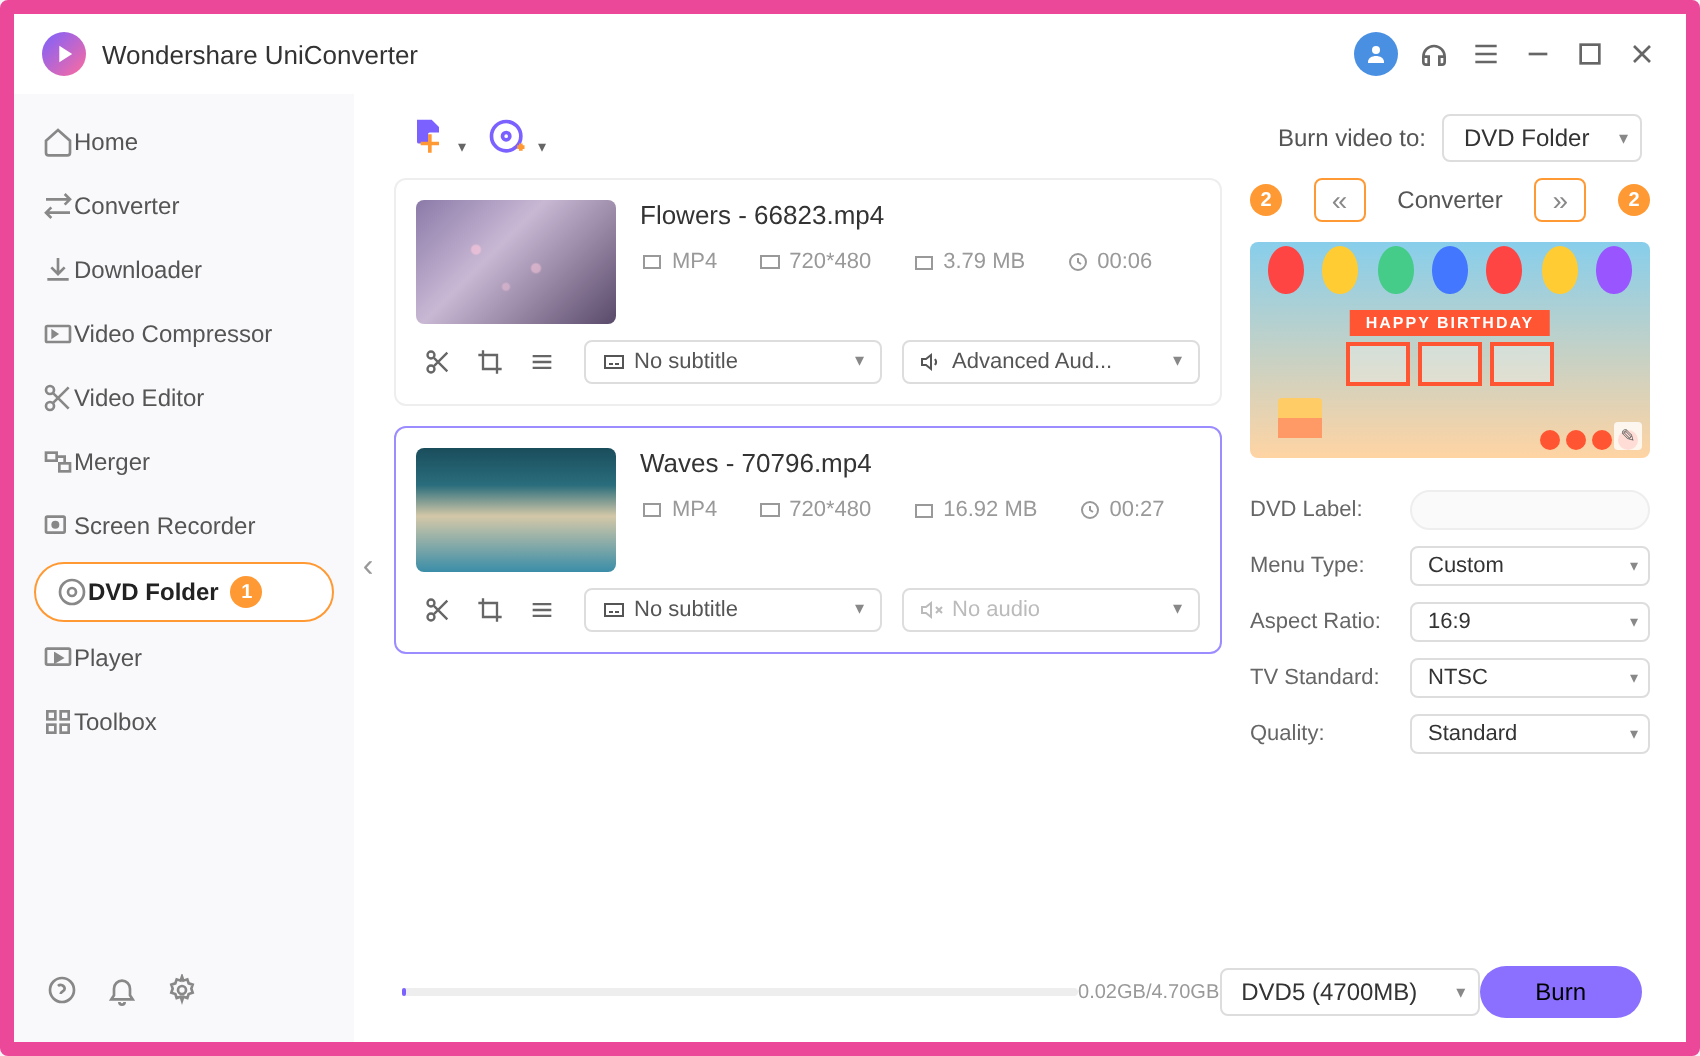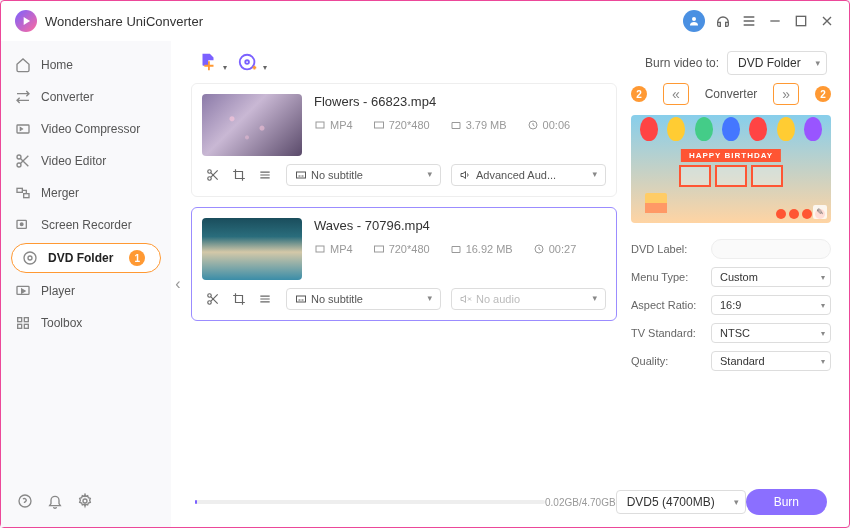--- a/index.html
+++ b/index.html
@@ -1,27 +1,27 @@
 <!DOCTYPE html>
 <html><head>
 <meta charset="utf-8">
 <style>
 * { box-sizing: border-box; margin: 0; padding: 0; font-family: -apple-system, BlinkMacSystemFont, "Segoe UI", Arial, sans-serif; }
 body { background: #f5f5f7; width: 850px; height: 528px; overflow: hidden; }
-.app { display: flex; flex-direction: column; height: 100%; background: #fff; border: 1px solid #ec4899; border-radius: 4px; }
+.app { display: flex; flex-direction: column; height: 100%; background: #fff; border: 7px solid #ec4899; border-radius: 4px; }
 .titlebar { display: flex; align-items: center; padding: 8px 14px; height: 40px; }
 .logo { width: 22px; height: 22px; border-radius: 50%; background: linear-gradient(135deg, #7b61ff, #ff6b9d); margin-right: 8px; display: flex; align-items: center; justify-content: center; }
 .logo svg { width: 14px; height: 14px; }
 .app-title { font-size: 13px; font-weight: 500; color: #333; }
 .titlebar-right { margin-left: auto; display: flex; align-items: center; gap: 10px; }
 .titlebar-right .ticon { width: 16px; height: 16px; display: flex; align-items: center; justify-content: center; color: #666; cursor: pointer; }
 .avatar-icon { width: 22px; height: 22px; border-radius: 50%; background: #4a90e2; display: flex; align-items: center; justify-content: center; color: #fff; }
 .main { display: flex; flex: 1; overflow: hidden; }
 .sidebar { width: 170px; background: #f9f9fb; padding: 8px 0; display: flex; flex-direction: column; }
-.sidebar-item { display: flex; align-items: center; padding: 8px 14px; font-size: 12px; color: #555; cursor: pointer; gap: 10px; }
+.sidebar-item { display: flex; align-items: center; padding: 8px 14px; font-size: 12px; color: #555; cursor: pointer; }
 .sidebar-item .sicon { width: 16px; height: 16px; color: #888; flex-shrink: 0; }
 .sidebar-item.active { background: #fff; border: 1.5px solid #ff9933; border-radius: 18px; margin: 2px 10px; padding: 6px 10px; font-weight: 600; color: #222; }
 .badge-orange { width: 16px; height: 16px; border-radius: 50%; background: #ff9933; color: #fff; font-size: 10px; display: inline-flex; align-items: center; justify-content: center; margin-left: 6px; font-weight: 600; }
 .sidebar-bottom { margin-top: auto; display: flex; gap: 14px; padding: 10px 16px; color: #888; }
 .sidebar-bottom .bicon { width: 16px; height: 16px; cursor: pointer; }
 .collapse-handle { width: 14px; display: flex; align-items: center; justify-content: center; color: #999; cursor: pointer; }
 .content { flex: 1; display: flex; flex-direction: column; padding: 10px 18px 12px 6px; }
 .toolbar { display: flex; align-items: center; gap: 14px; padding: 0 4px 8px; }
 .tool-btn { width: 26px; height: 22px; display: flex; align-items: center; justify-content: center; cursor: pointer; position: relative; }
 .tool-btn .caret { position: absolute; right: -6px; bottom: 2px; font-size: 8px; color: #666; }
@@ -67,21 +67,21 @@
 .setting-row { display: flex; align-items: center; gap: 8px; font-size: 11px; }
 .setting-label { width: 72px; color: #666; }
 .setting-value { flex: 1; }
 .text-input { width: 100%; border: 1px solid #eee; background: #fafafa; border-radius: 10px; padding: 3px 8px; font-size: 11px; height: 20px; }
 .small-dd { border: 1px solid #ddd; border-radius: 4px; padding: 3px 18px 3px 8px; font-size: 11px; color: #333; position: relative; cursor: pointer; width: 100%; }
 .small-dd::after { content: "▾"; position: absolute; right: 5px; top: 50%; transform: translateY(-50%); color: #888; font-size: 8px; }
 .footer { display: flex; align-items: center; padding: 8px 4px 0; }
 .progress-bar { flex: 1; height: 4px; background: #eee; border-radius: 2px; position: relative; }
 .progress-fill { position: absolute; left: 0; top: 0; bottom: 0; width: 0.5%; background: #7b61ff; border-radius: 2px; }
 .progress-text { font-size: 10px; color: #999; }
-.burn-btn { background: #8b6fff; color: #ffffff; border: none; border-radius: 16px; padding: 6px 28px; font-size: 12px; font-weight: 500; cursor: pointer; }
+.burn-btn { background: #8b6fff; color: #000000; border: none; border-radius: 16px; padding: 6px 28px; font-size: 12px; font-weight: 500; cursor: pointer; }
 </style>
 </head>
 <body>
 
 <div class="app">
 
   <div class="titlebar">
     <div class="logo">
       <svg viewBox="0 0 24 24" fill="#fff">
           <path d="M8 5v14l11-7z"></path>
@@ -133,20 +133,26 @@
         <span>Home</span>
       </div>
       <div class="sidebar-item">
         <svg class="sicon" viewBox="0 0 24 24" fill="none" stroke="currentColor" stroke-width="2">
             <path d="M17 3l4 4-4 4M3 7h18M7 21l-4-4 4-4M21 17H3"></path>
           </svg>
         <span>Converter</span>
       </div>
       <div class="sidebar-item">
         <svg class="sicon" viewBox="0 0 24 24" fill="none" stroke="currentColor" stroke-width="2">
+            <path d="M12 3v12m-5-5l5 5 5-5M4 19h16"></path>
+          </svg>
+        <span>Downloader</span>
+      </div>
+      <div class="sidebar-item">
+        <svg class="sicon" viewBox="0 0 24 24" fill="none" stroke="currentColor" stroke-width="2">
             <rect x="3" y="6" width="18" height="12" rx="1"></rect>
             <path d="M8 10l3 2-3 2z" fill="currentColor"></path>
           </svg>
         <span>Video Compressor</span>
       </div>
       <div class="sidebar-item">
         <svg class="sicon" viewBox="0 0 24 24" fill="none" stroke="currentColor" stroke-width="2">
             <circle cx="6" cy="6" r="3"></circle>
             <circle cx="6" cy="18" r="3"></circle>
             <path d="M20 4L8.5 15.5M20 20L8.5 8.5"></path>

